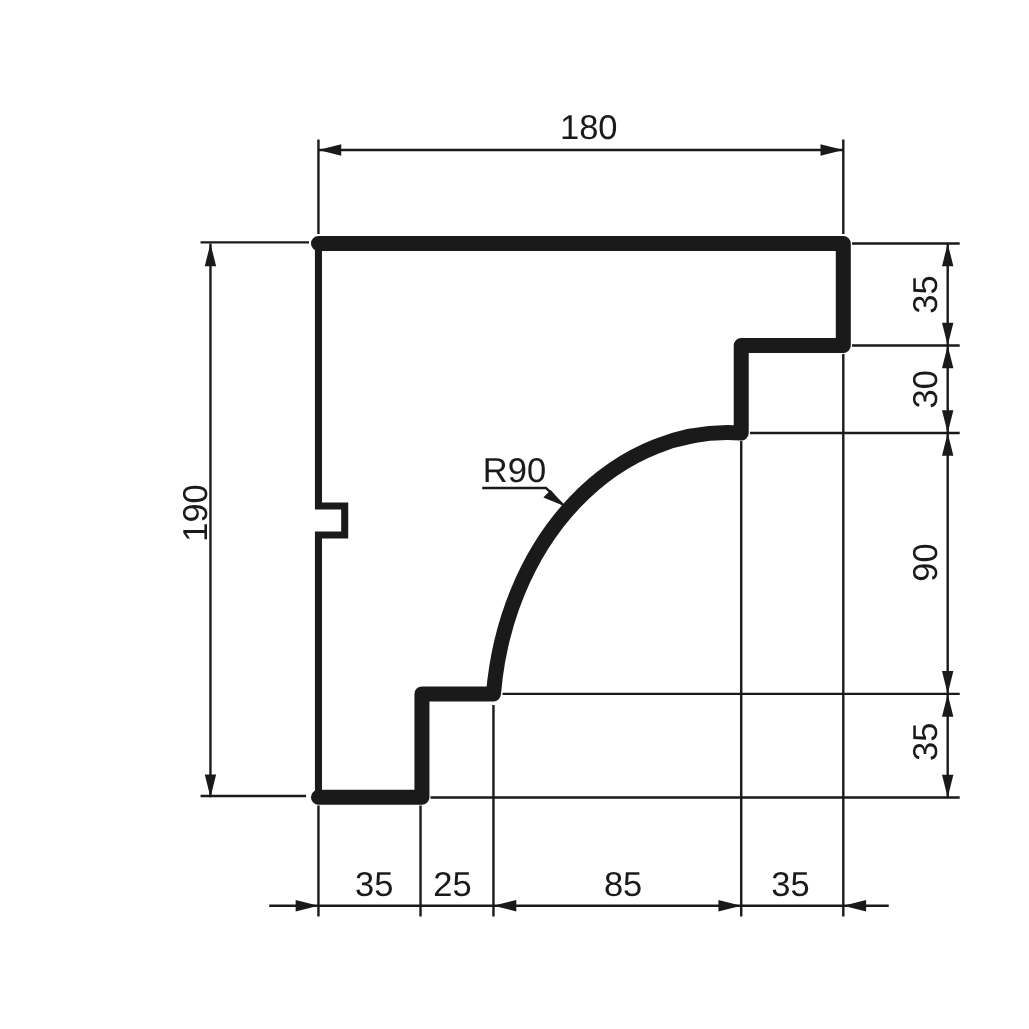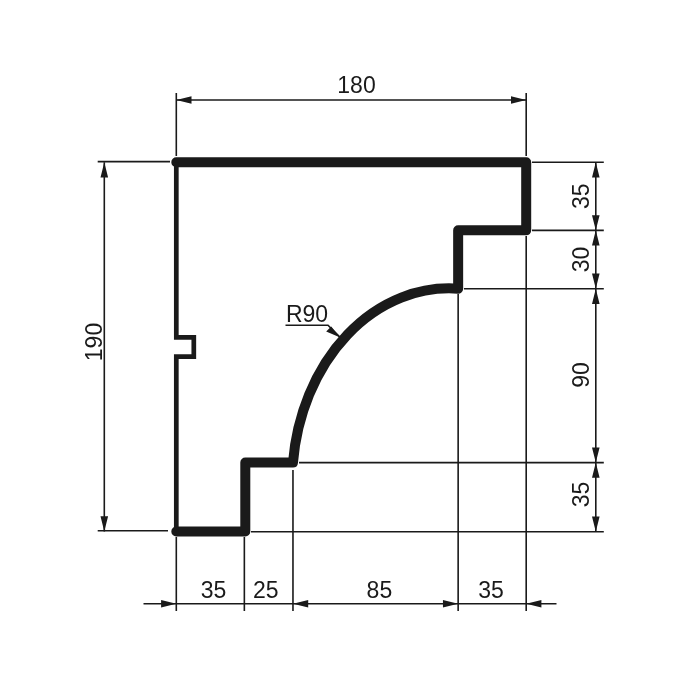--- a/index.html
+++ b/index.html
@@ -1,16 +1,16 @@
 <!DOCTYPE html>
 <html><head>
 <meta charset="utf-8">
 <style>
   html,body{margin:0;padding:0;background:#fff;}
-  .wrap{width:634px;height:686px;position:relative;background:#0ea5e9;filter:blur(0.4px);}
+  .wrap{width:634px;height:686px;position:relative;background:#0ea5e9;filter:blur(0.4px);margin-left:36px;}
   svg{display:block;}
   text{font-family:"Liberation Sans",sans-serif;fill:#1a1a1a;}
 </style>
 </head>
 <body>
 
 <div class="wrap">
 <svg width="686" height="686" viewBox="0 0 686 686">
 
   <rect x="0" y="0" width="686" height="686" fill="#ffffff"></rect>

